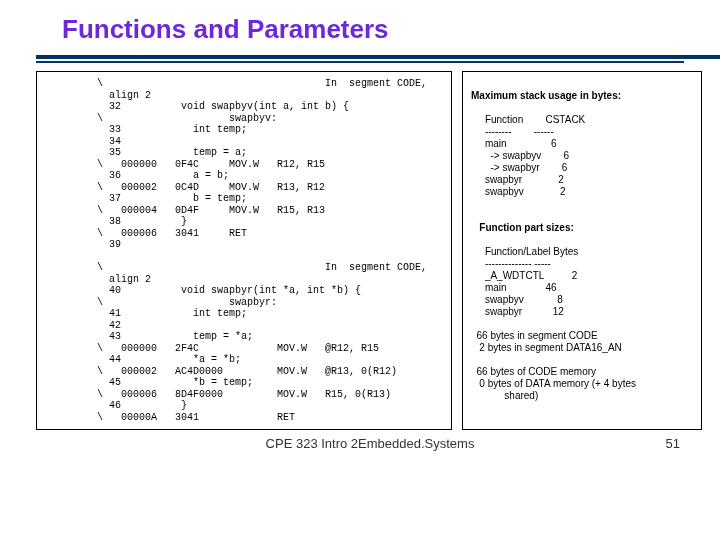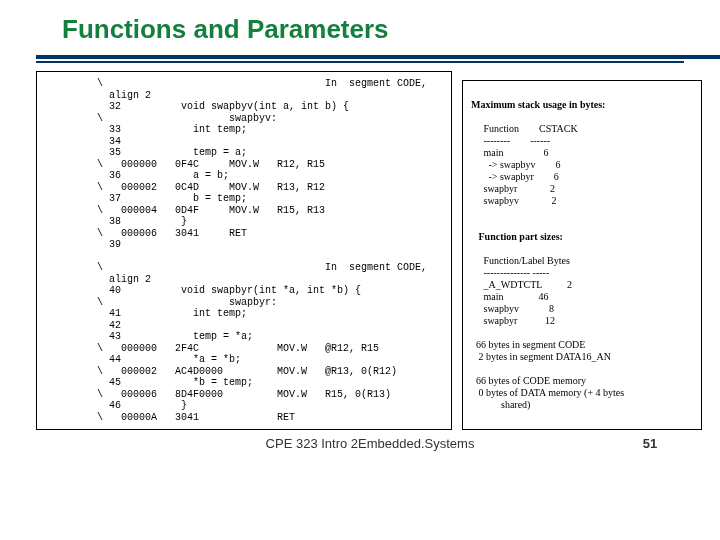--- a/index.html
+++ b/index.html
@@ -1,27 +1,27 @@
 <!DOCTYPE html>
 <html><head>
 <meta charset="utf-8">
 <style>
 body { margin: 0; padding: 0; font-family: Arial, sans-serif; background: #fff; width: 720px; height: 540px; box-sizing: border-box; }
-.title { color: #15803d; font-size: 26px; font-weight: bold; padding: 14px 0 10px 62px; }
+.title { color: #6d28d9; font-size: 26px; font-weight: bold; padding: 14px 0 10px 62px; }
 .underline { border-bottom: 4px solid #003366; margin: 0 36px 0 36px; position: relative; }
 .underline::after { content: ""; position: absolute; right: -36px; bottom: -4px; width: 36px; height: 4px; background: #003366; }
 .underline2 { height: 2px; background: #003366; margin: 2px 36px 0 36px; position: relative; }
 .content { display: flex; padding: 8px 18px 0 36px; gap: 10px; }
 .box { border: 1.5px solid #000; padding: 6px 8px; }
 .codebox { font-family: "Courier New", monospace; font-size: 10px; line-height: 1.15; white-space: pre; flex: 1; padding-left: 42px; }
-.statbox { font-family: Liberation Serif, serif; font-size: 10px; line-height: 1.2; white-space: pre; width: 222px; margin-top: 9px; }
+.statbox { font-family: Liberation Sans, sans-serif; font-size: 10px; line-height: 1.2; white-space: pre; width: 222px; }
 .stattitle { font-weight: bold; }
 .footer { display: flex; justify-content: space-between; align-items: center; padding: 6px 40px 0 0; font-size: 13px; color: #333; }
 .footer-left { flex: 1; text-align: center; padding-left: 120px; }
-.footer-right { width: 60px; text-align: center; font-weight: bold; }
+.footer-right { width: 60px; text-align: right; }
 </style>
 </head>
 <body>
 
 <div class="title">Functions and Parameters</div>
 <div class="underline"></div>
 <div class="underline2"></div>
 
 <div class="content">
   <div class="box codebox">   \                                     In  segment CODE, 

